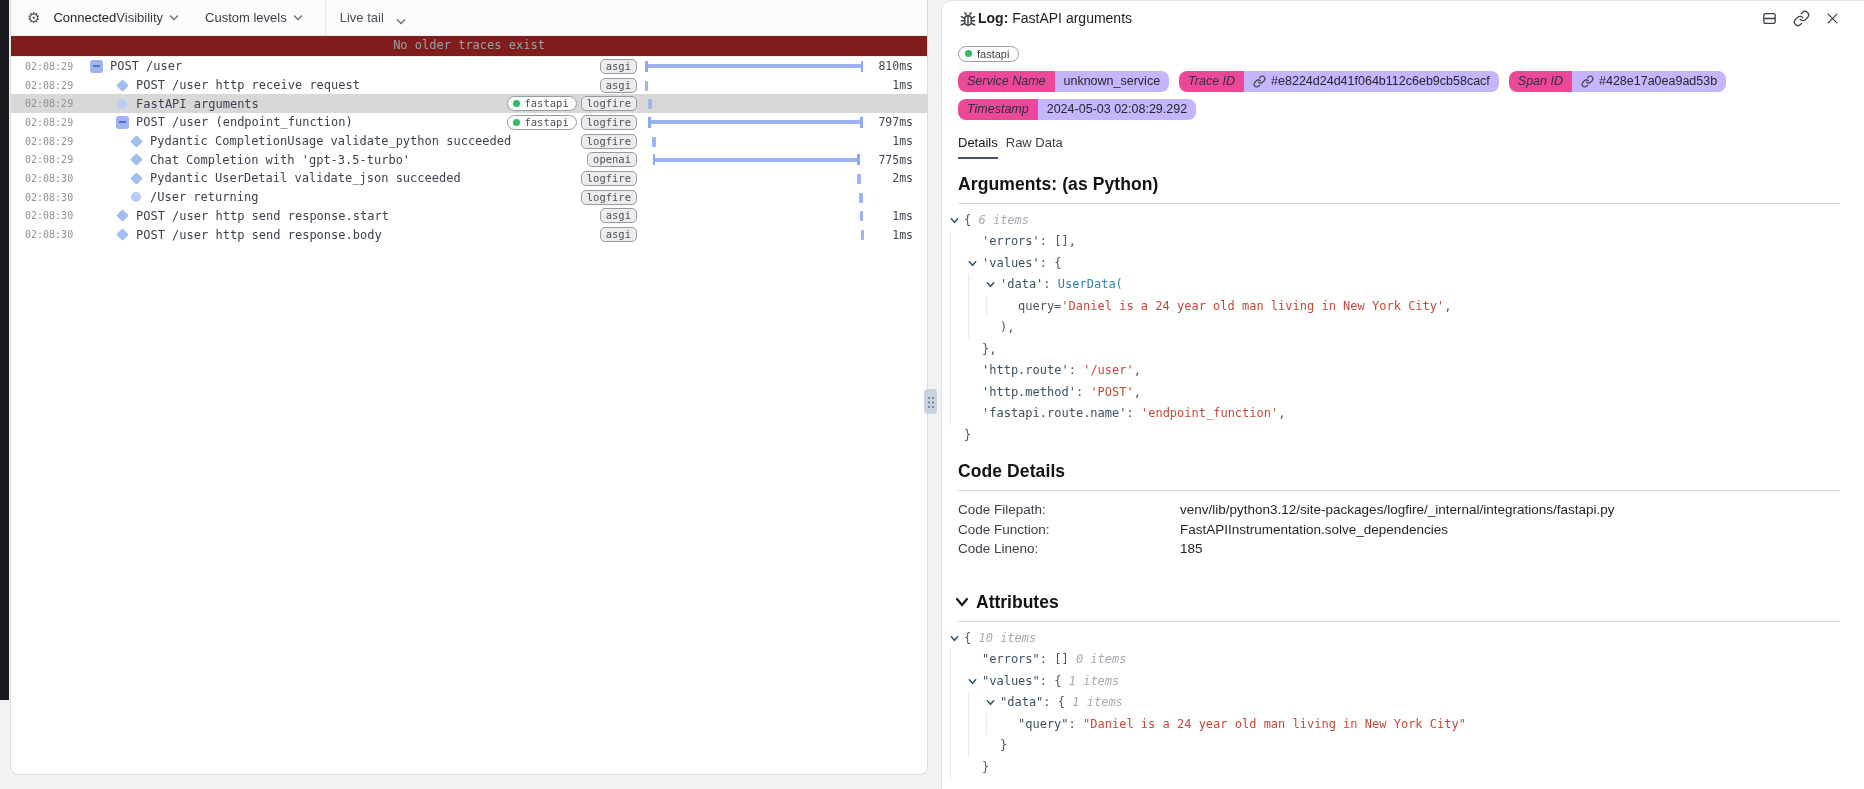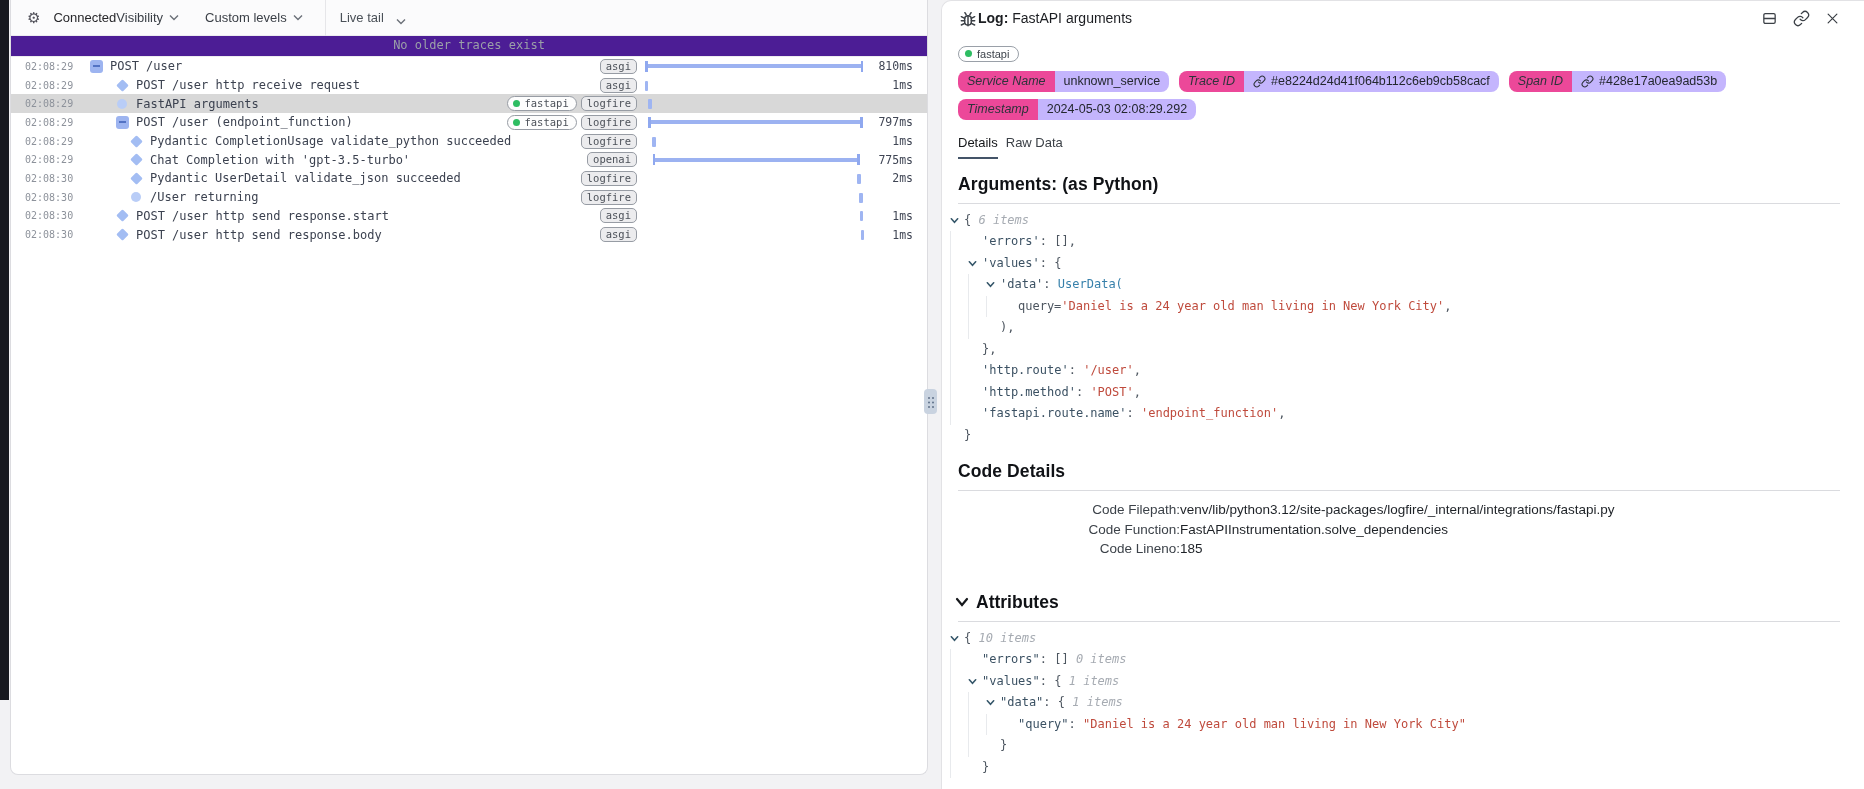--- a/index.html
+++ b/index.html
@@ -15,21 +15,21 @@
     background:#ffffff; border:1px solid #dcdce0; border-top:none; border-radius:0 0 8px 8px; overflow:hidden; }
   .thead { height:36px; display:flex; align-items:center; background:#fbfbfc; border-bottom:1px solid #ececef; padding:0 0 0 16px; }
   .gear { font-size:15px; color:#52525b; cursor:pointer; }
   .conn { font-size:13px; color:#27272a; margin-left:13px; }
   .hmenu { display:flex; align-items:center; gap:6px; font-size:13px; color:#3a3f46; cursor:pointer; }
   .hmenu:first-of-type { margin-left:auto; }
   .hmenu + .hmenu { margin-left:26px; }
   .vsep { width:1px; height:36px; background:#e6e6e9; margin-left:22px; }
   .livetail { display:flex; align-items:flex-end; gap:12px; font-size:13px; color:#4b5158; margin:0 24px 0 14px; cursor:pointer; }
   .chev-sm { width:10px; height:7px; color:#6b7078; }
-  .noolder { height:21px; background:#4c1d95; border-bottom:1px solid #ececef; text-align:center;
+  .noolder { height:21px; background:#7f1d1d; border-bottom:1px solid #ececef; text-align:center;
     font-family:"DejaVu Sans Mono", monospace; font-size:12px; color:#9ba0a8; line-height:19px; }
 
   .trows { background:#fff; }
   .trow { height:18.7px; display:flex; align-items:center; font-family:"DejaVu Sans Mono", monospace; cursor:pointer; }
   .trow.sel { background:#d8d8d8; }
   .ttime { width:58px; margin-left:14px; font-size:10px; color:#8d929b; flex:none; }
   .tindent { flex:none; display:inline-block; }
   .ico { flex:none; display:inline-flex; align-items:center; justify-content:center; width:14px; height:14px; }
   .isq { width:13px; height:13px; background:#9db4f0; border-radius:3px; position:relative; }
   .isq::after { content:""; position:absolute; left:3px; top:5.5px; width:7px; height:2px; background:#5272c4; }
@@ -77,21 +77,21 @@
   .tab { padding-bottom:7px; color:#3c4147; cursor:pointer; }
   .tab.active { color:#141619; border-bottom:2px solid #445468; }
   h2.sec { margin:15px 0 0 16px; font-size:17.5px; color:#101216; font-weight:700; letter-spacing:.1px; }
   hr.sep { border:none; border-top:1px solid #dadbdf; margin:8px 24px 0 16px; }
   .codeblk { margin:6px 0 0 8px; font-family:"DejaVu Sans Mono", monospace; font-size:12px; color:#4d5660; }
   .cl { display:flex; align-items:stretch; height:21.5px; line-height:21.5px; white-space:pre; }
   .guide { flex:none; width:18px; border-left:1px solid #e8eaed; }
   .chevcell { flex:none; width:14px; display:flex; align-items:center; color:#36576a; cursor:pointer; }
   .seg-k { color:#3b5163; } .seg-s { color:#bf4a3c; } .seg-c { color:#3780ab; }
   .seg-i { color:#a6abb2; font-style:italic; } .seg-p { color:#4d5660; }
-  .kv { margin:9px 0 0 16px; font-size:13.5px;text-align:right; }
+  .kv { margin:9px 0 0 16px; font-size:13.5px; }
   .kvrow { display:flex; height:19.5px; align-items:center; }
   .kvlabel { width:222px; flex:none; color:#3c4249; }
   .kvval { color:#1e2227; }
   .attrhead { margin:33px 0 0 13px; display:flex; align-items:center; gap:7px; color:#101216; }
   .attrhead h2 { font-size:17.5px; font-weight:700; }
   .attrchev { color:#16181c; cursor:pointer; }
 </style>
 </head>
 <body>
 

